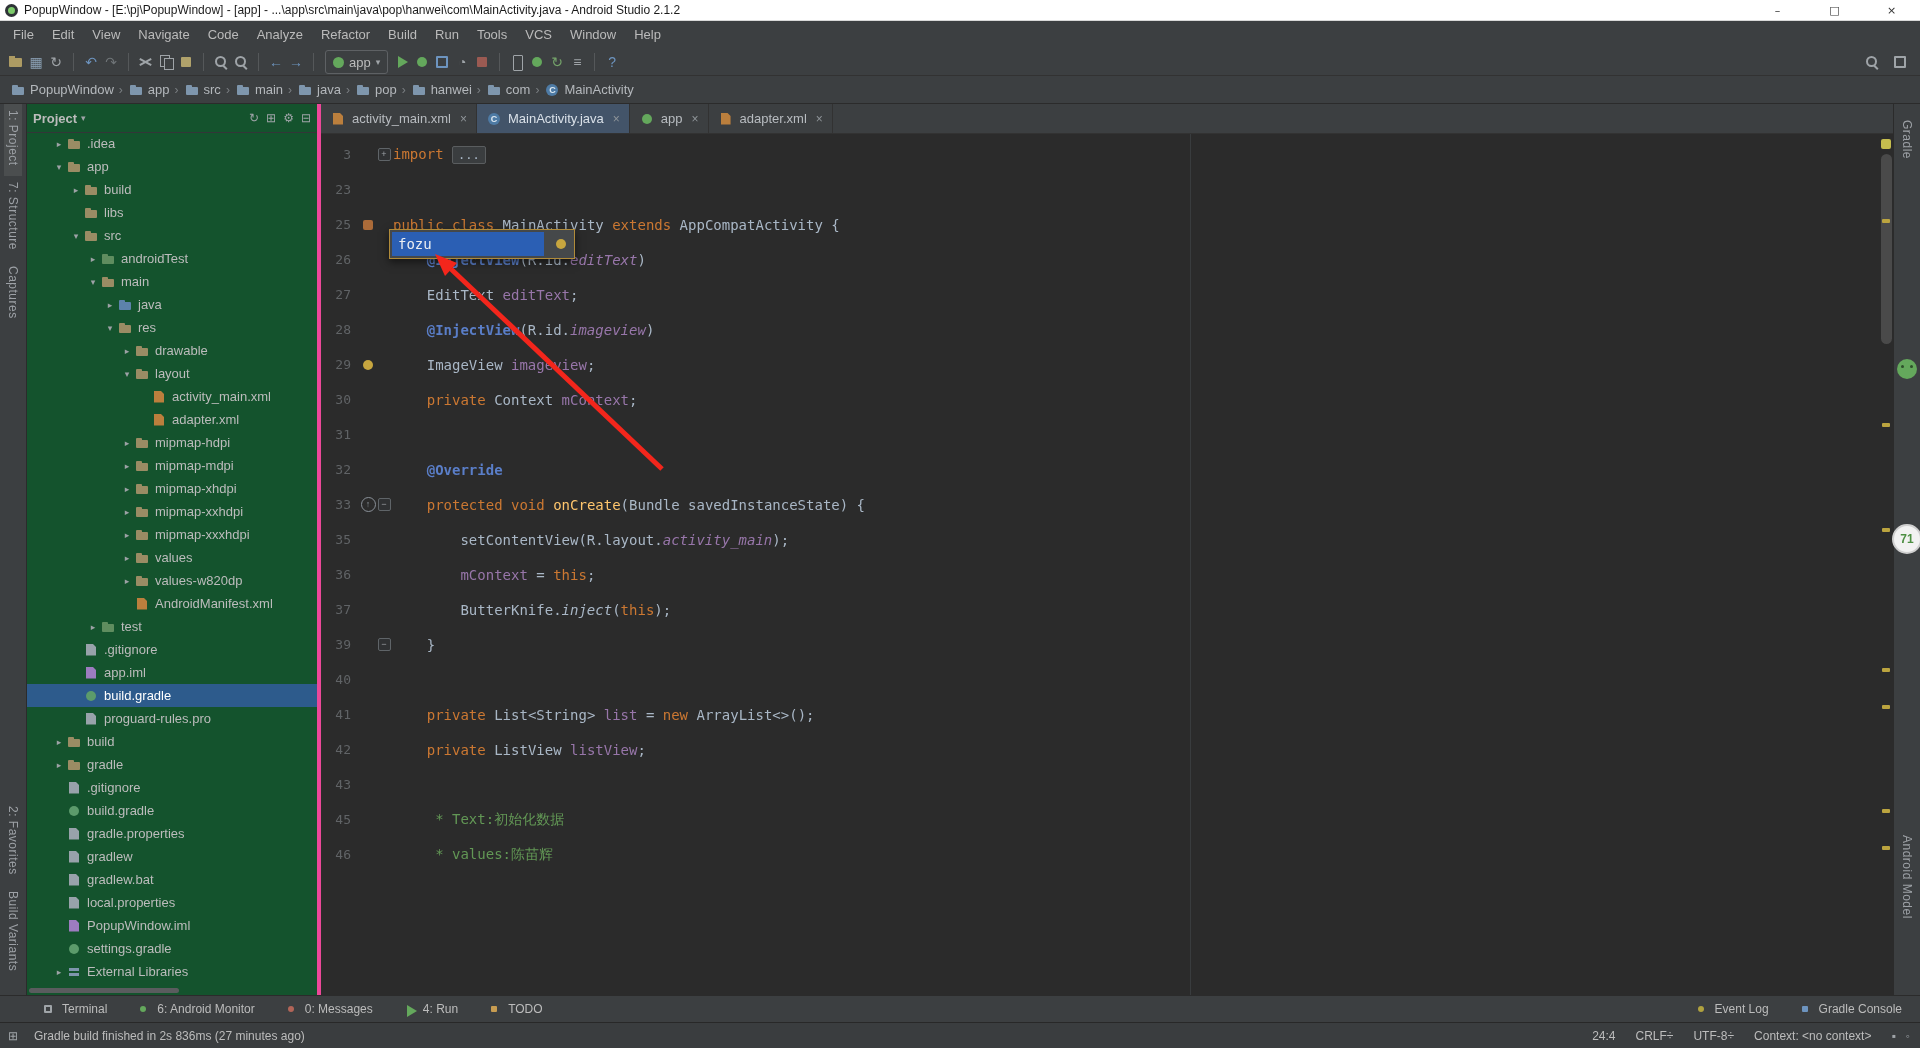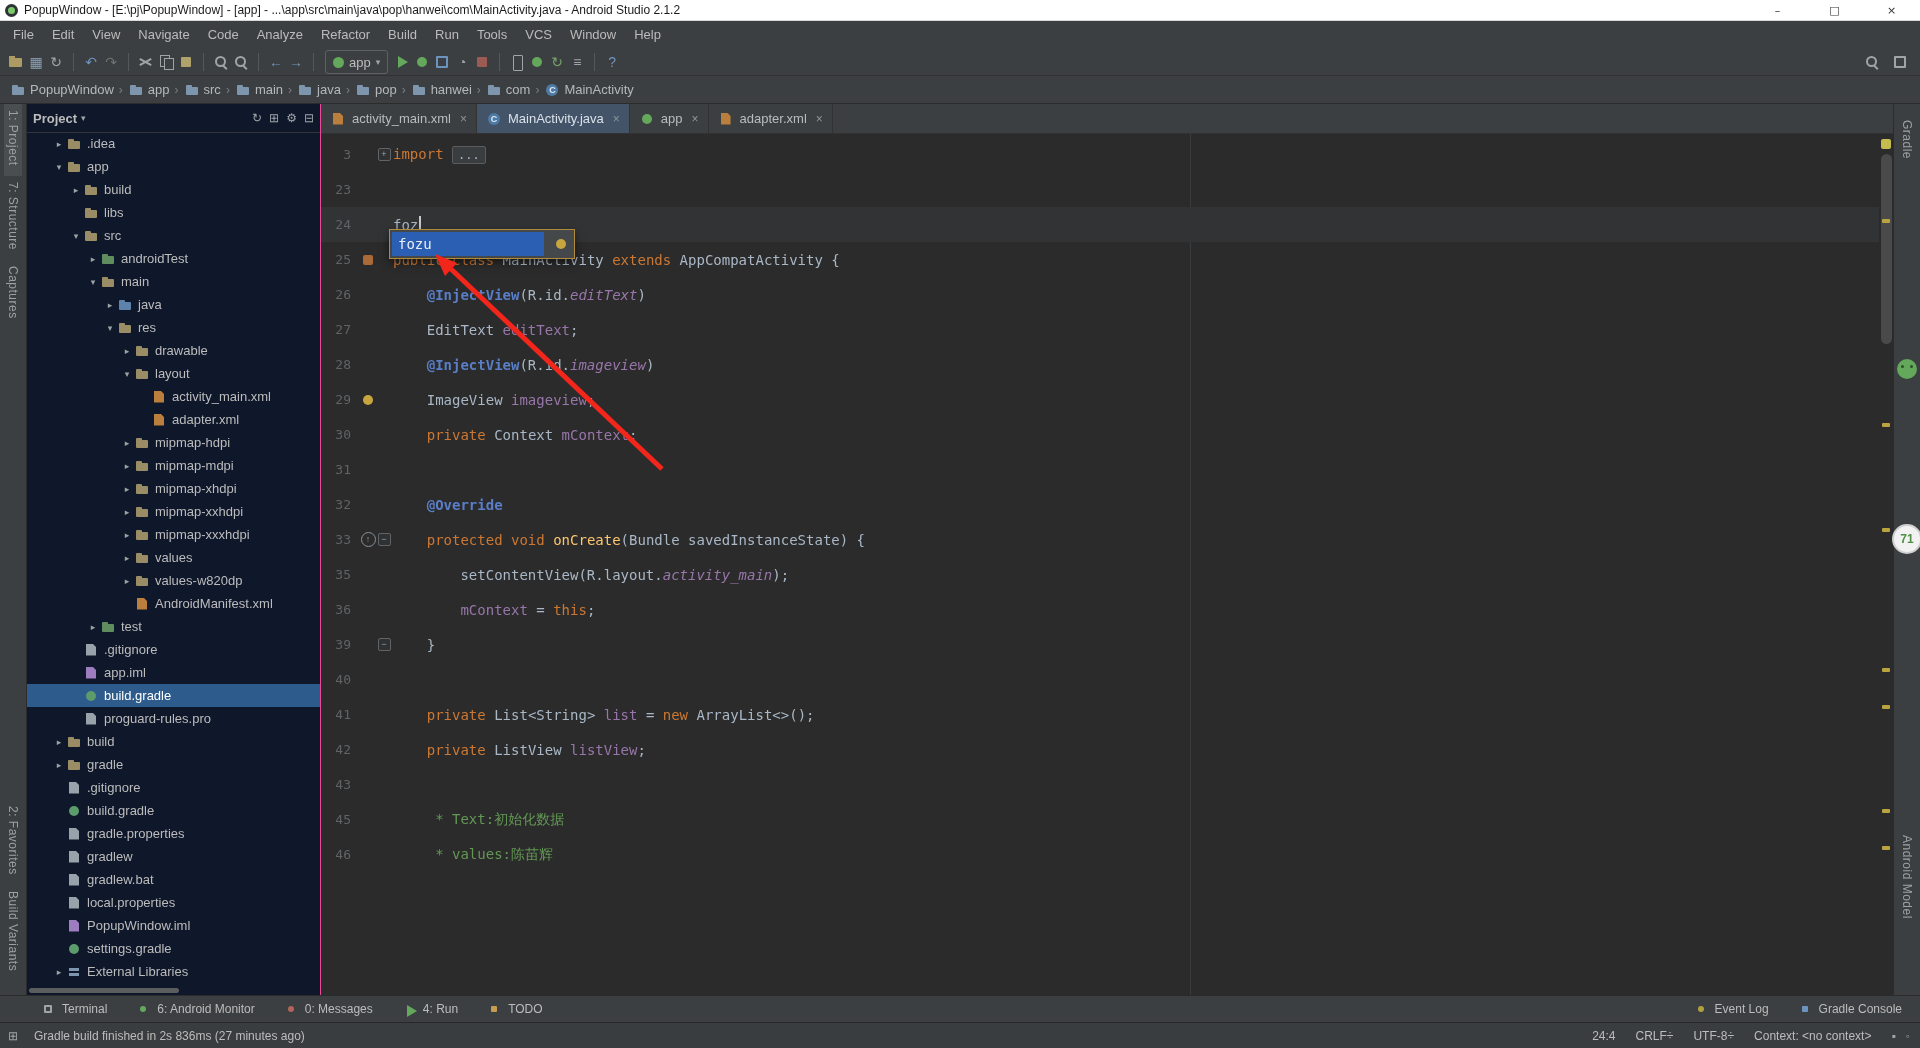--- a/index.html
+++ b/index.html
@@ -64,21 +64,21 @@
   
   #main{position:absolute;top:104px;left:0;right:0;height:891px;display:flex}
   
   #lstrip{width:27px;flex:none;background:#3c3f41;border-right:1px solid #2b2b2b;box-sizing:border-box;
           display:flex;flex-direction:column;justify-content:space-between}
   .strip-col{display:flex;flex-direction:column;align-items:center}
   .strip-btn{padding:6px 2px;cursor:pointer}
   .strip-btn.active{background:rgba(255,255,255,.08)}
   .vlabel{writing-mode:vertical-rl;font-size:12px;color:#9da1a6;letter-spacing:.5px;white-space:nowrap}
   
-  #project{width:294px;flex:none;background:#0f172a;border-right:1px solid #ec4899;box-sizing:border-box;position:relative}
+  #project{width:294px;flex:none;background:#14532d;border-right:4px solid #ec4899;box-sizing:border-box;position:relative}
   .pheader{height:28px;display:flex;align-items:center;padding:0 6px;color:#bcbcbc;font-size:13px;gap:4px;border-bottom:1px solid #333638}
   .ph-title{font-weight:700;cursor:pointer}
   .ph-caret{font-size:9px;color:#9fa4a8;cursor:pointer}
   .ph-icons{margin-left:auto;display:flex;gap:7px}
   .ph-icons span{color:#9fa4a8;font-size:12px;cursor:pointer}
   #tree{position:absolute;top:28px;left:0;right:0;bottom:9px;overflow:hidden}
   .tree-row{height:23px;display:flex;align-items:center;font-size:13px;color:#bcbcbc;white-space:nowrap;cursor:pointer}
   .tree-row.sel{background:#2d5b8c;color:#ffffff}
   .tr-arrow{width:14px;flex:none;font-size:9px;color:#9da2a6;text-align:center}
   .tree-row .ic{margin-right:5px}
@@ -519,26 +519,20 @@
                 <span class="fold-box">+</span>
               </span>
               <span class="code"><span class="tk-k">import </span><span class="tk-fd">...</span></span>
             </div>
             <div class="row">
               <span class="ln">23</span>
               <span class="gslot"></span>
               <span class="fslot"></span>
               <span class="code"></span>
             </div>
-            <div class="row cur">
-              <span class="ln">24</span>
-              <span class="gslot"></span>
-              <span class="fslot"></span>
-              <span class="code"><span class="tk-p">foz</span><span class="caret-bar"></span></span>
-            </div>
             <div class="row">
               <span class="ln">25</span>
               <span class="gslot">
                 <span class="g-class"></span>
               </span>
               <span class="fslot"></span>
               <span class="code"><span class="tk-k">public </span><span class="tk-k">class </span><span class="tk-p">MainActivity </span><span class="tk-k">extends </span><span class="tk-p">AppCompatActivity {</span></span>
             </div>
             <div class="row">
               <span class="ln">26</span>
@@ -598,20 +592,26 @@
               <span class="ln">35</span>
               <span class="gslot"></span>
               <span class="fslot"></span>
               <span class="code"><span class="tk-p">        setContentView(R.layout.</span><span class="tk-fi">activity_main</span><span class="tk-p">);</span></span>
             </div>
             <div class="row">
               <span class="ln">36</span>
               <span class="gslot"></span>
               <span class="fslot"></span>
               <span class="code"><span class="tk-p">        </span><span class="tk-f">mContext</span><span class="tk-p"> = </span><span class="tk-k">this</span><span class="tk-p">;</span></span>
+            </div>
+            <div class="row">
+              <span class="ln">37</span>
+              <span class="gslot"></span>
+              <span class="fslot"></span>
+              <span class="code"><span class="tk-p">        ButterKnife.</span><span class="tk-si">inject</span><span class="tk-p">(</span><span class="tk-k">this</span><span class="tk-p">);</span></span>
             </div>
             <div class="row">
               <span class="ln">39</span>
               <span class="gslot"></span>
               <span class="fslot">
                 <span class="fold-box">−</span>
               </span>
               <span class="code"><span class="tk-p">    }</span></span>
             </div>
             <div class="row">

